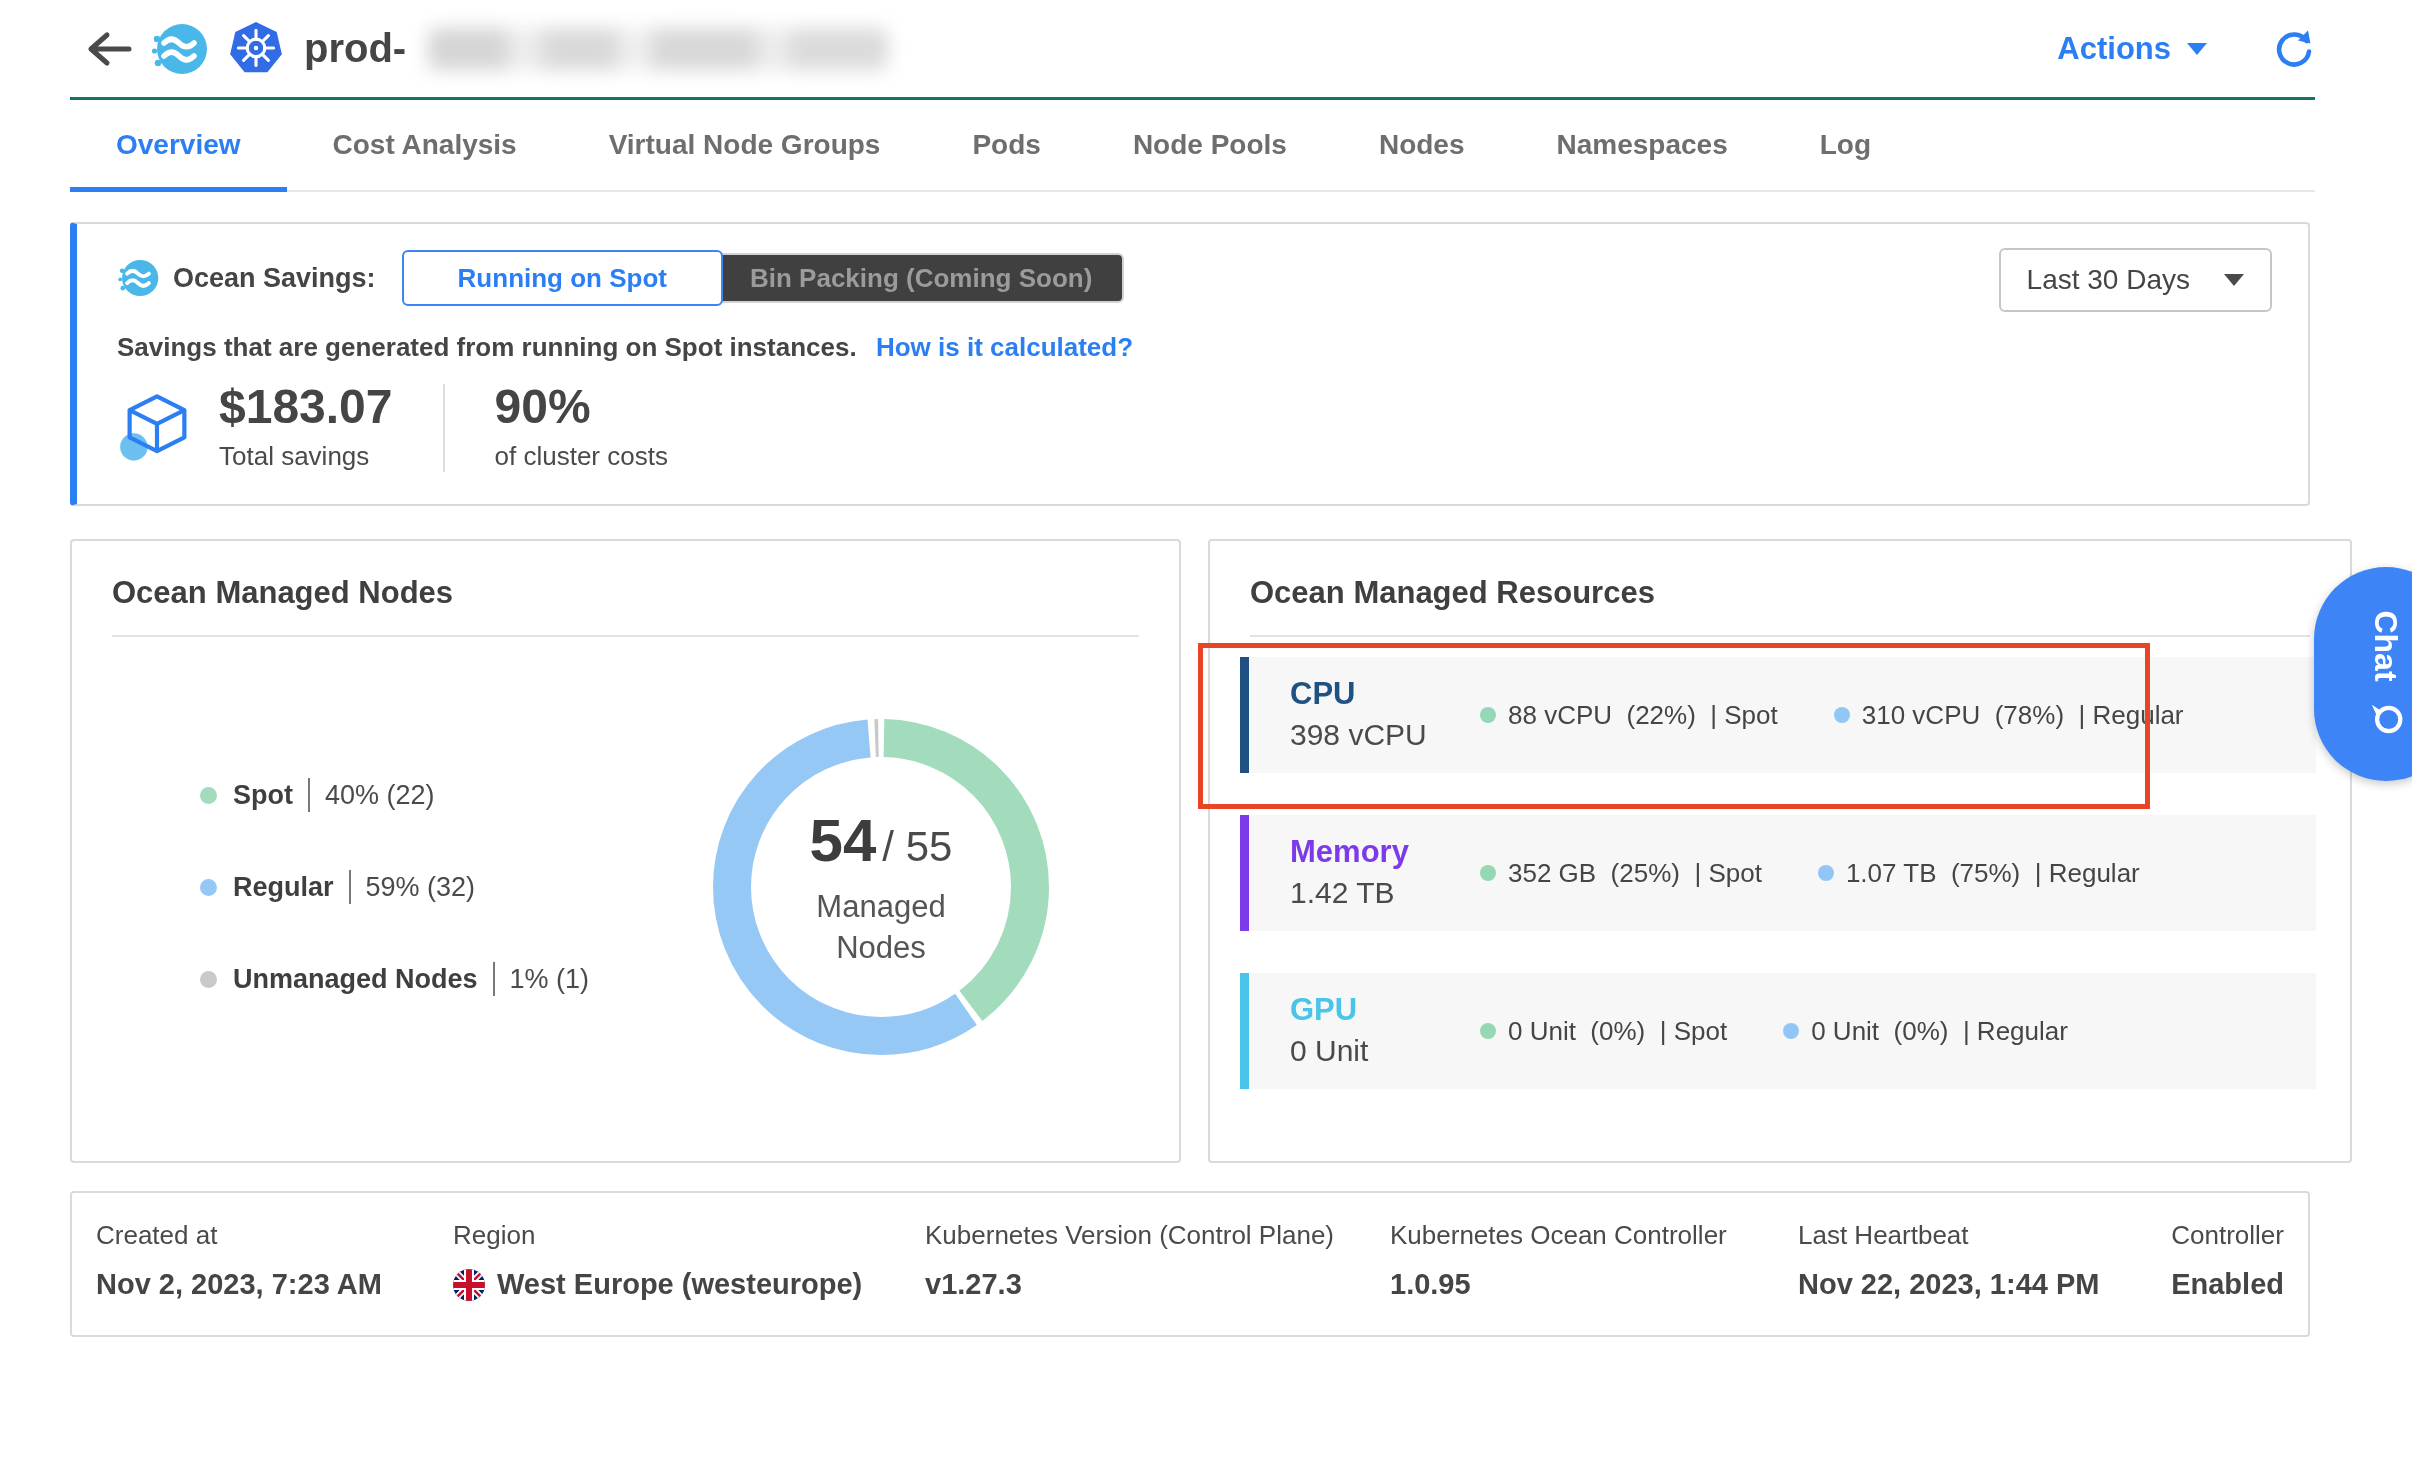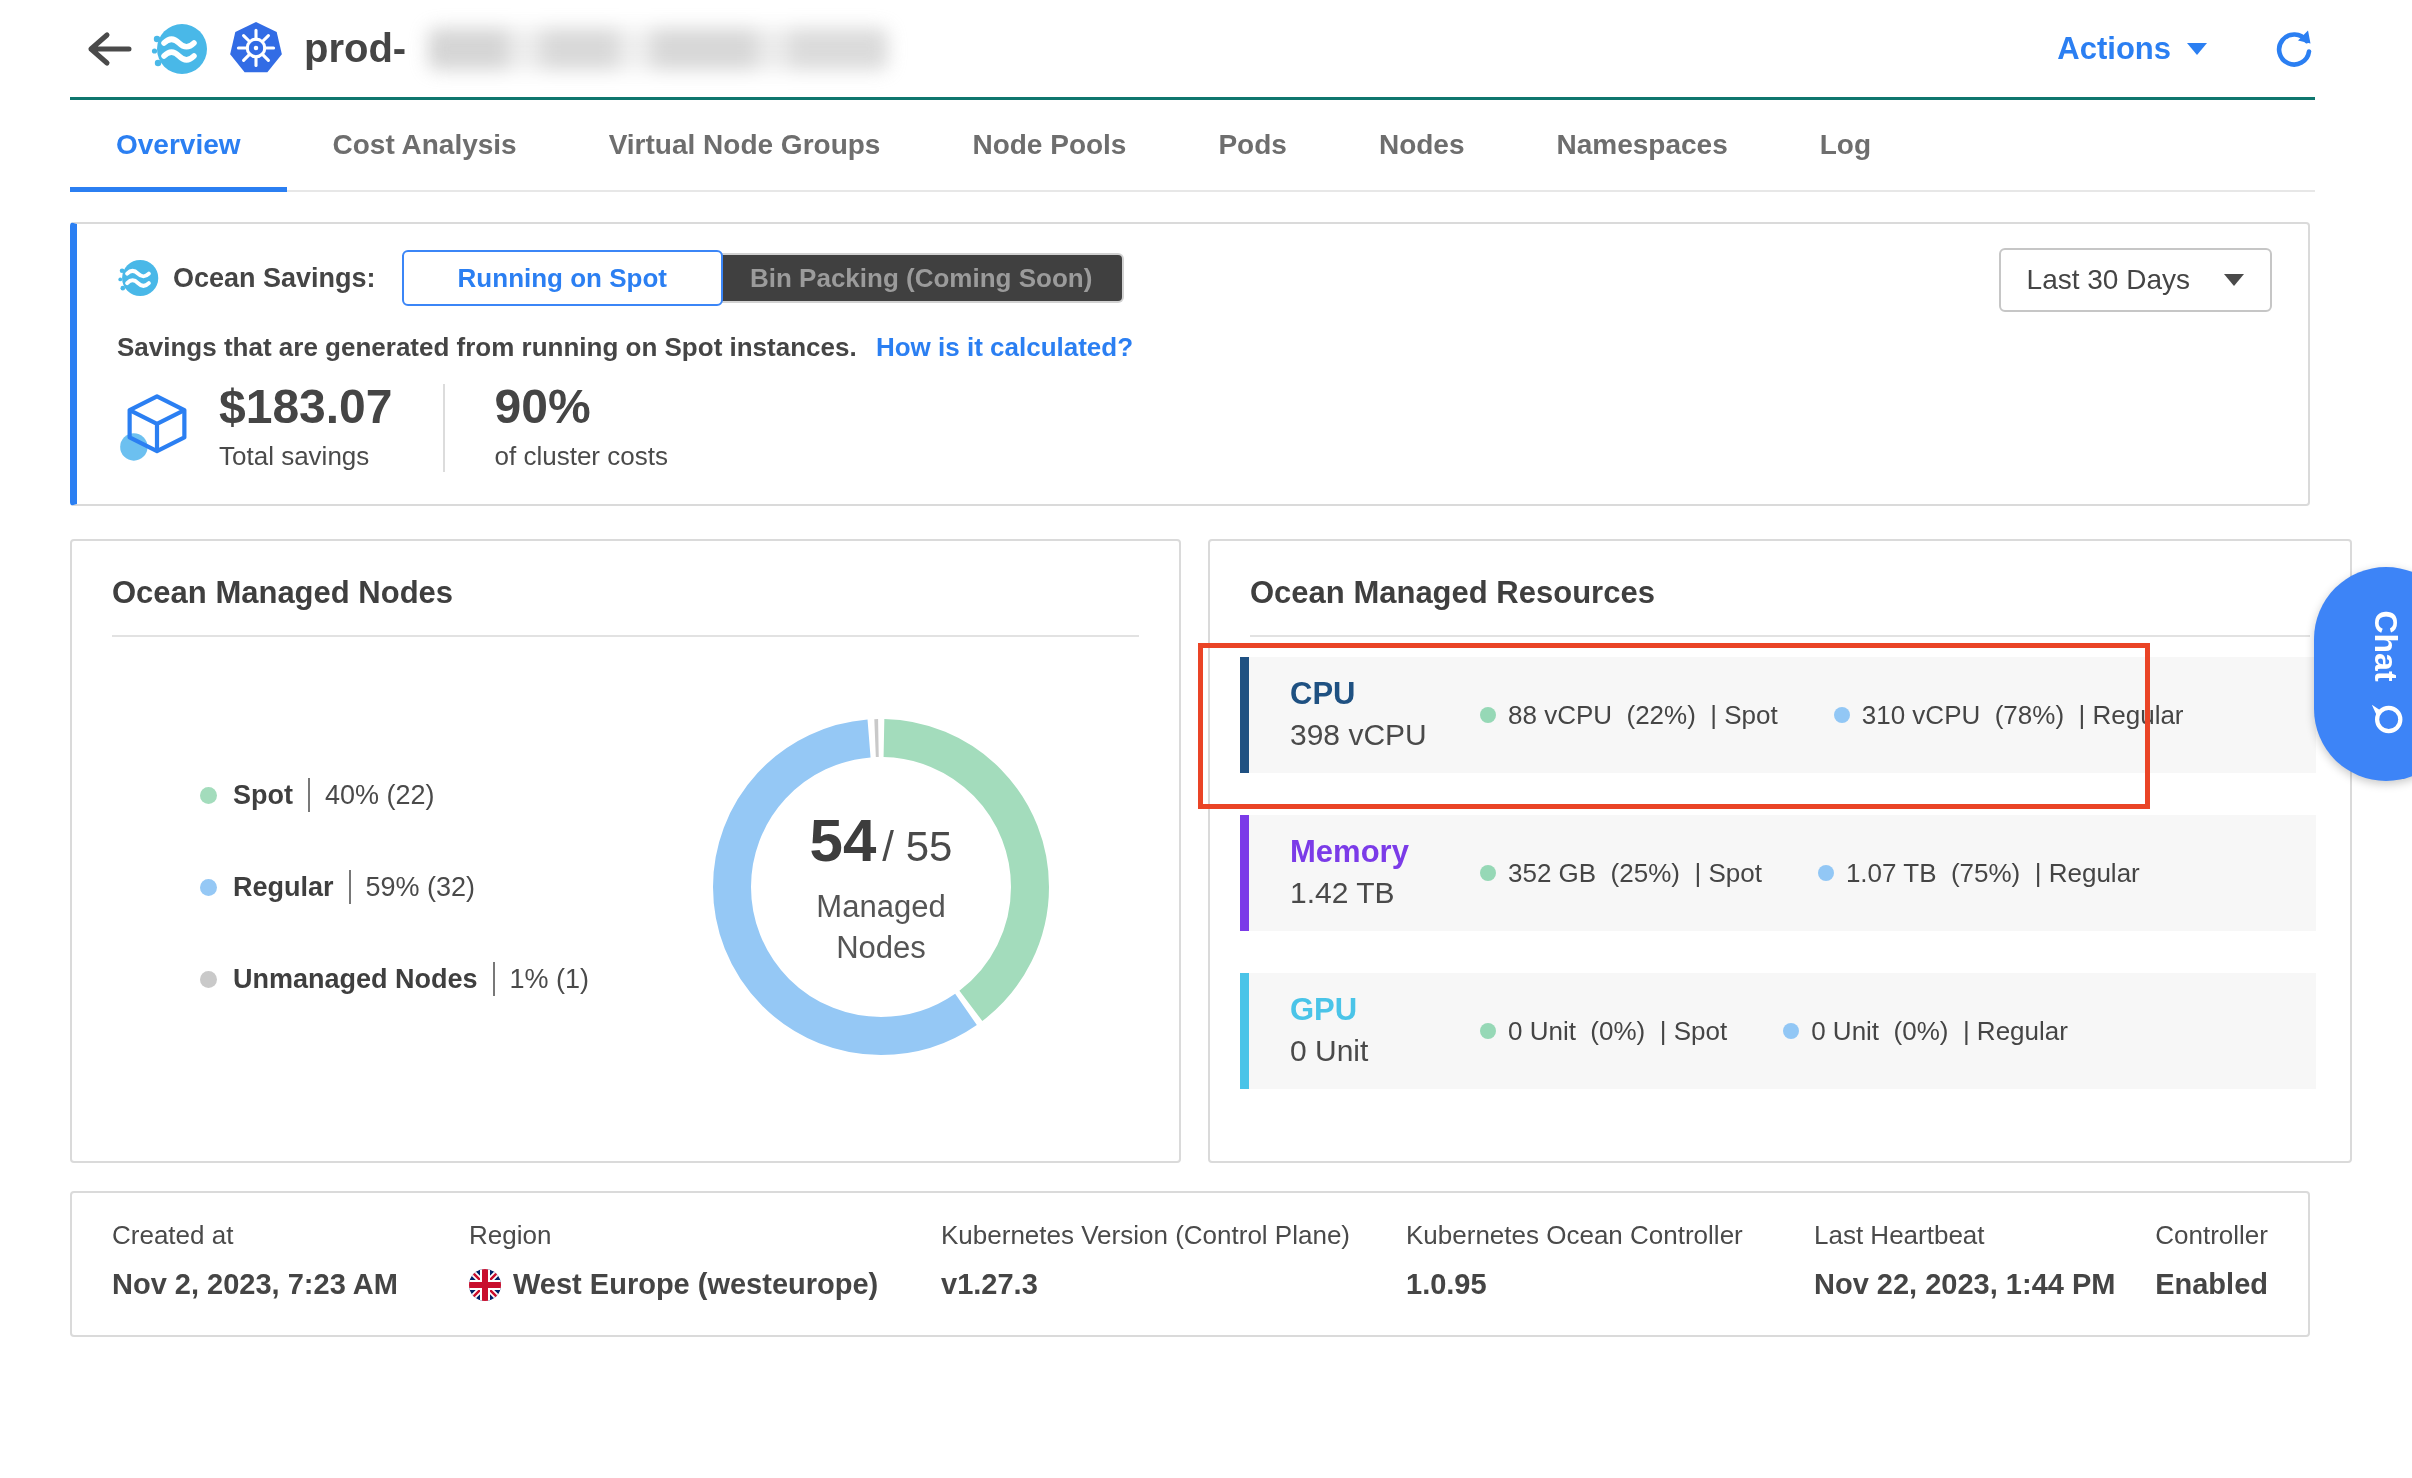--- a/index.html
+++ b/index.html
@@ -85,21 +85,21 @@
   .res-name { font-size:31px; font-weight:bold; line-height:1.05; }
   .res-total { font-size:30px; color:#4a4a4a; margin-top:7px; white-space:nowrap; }
   .res-stats { display:flex; align-items:center; gap:56px; }
   .stat { display:flex; align-items:center; font-size:26px; color:#454545; white-space:pre; }
   .dot { width:16px; height:16px; border-radius:50%; margin-right:12px; flex:none; }
   .annotation-box { position:absolute; left:-12px; top:102px; width:952px; height:166px;
     border:5px solid #ea4426; z-index:5; pointer-events:none; }
 
   
   .footer { margin:28px 102px 0 70px; height:146px; border:2px solid #dadada; border-radius:4px;
-    display:flex; padding:27px 40px; }
+    display:flex; padding:27px 24px; }
   .f-col { display:flex; flex-direction:column; gap:17px; }
   .fc1{width:357px} .fc2{width:472px} .fc3{width:465px} .fc4{width:408px} .fc5{flex:1} .fc6{align-items:flex-end}
   .f-label { font-size:26px; color:#4a4a4a; }
   .f-value { font-size:29px; font-weight:bold; color:#454545; display:flex; align-items:center; gap:12px; white-space:nowrap; }
 
   
   .chat-tab { position:absolute; top:567px; right:-46px; width:144px; height:214px; border-radius:72px;
     display:flex; align-items:center; justify-content:center; cursor:pointer; box-shadow:0 3px 10px rgba(0,0,0,.22); }
   .chat-inner { transform:rotate(90deg); display:flex; align-items:center; gap:18px; }
   .chat-label { color:#fff; font-size:32px; font-weight:bold; }
@@ -154,22 +154,22 @@
         <path d="M33.5 13 A 15 15 0 1 0 36 23.5" stroke="#2b7ff2" stroke-width="4.6" fill="none" stroke-linecap="round"></path>
         <polygon points="35,2.5 37.5,15.5 25,12.5" fill="#2b7ff2"></polygon>
       </svg>
     </button>
   </div>
 
   <div class="tabs">
     <div class="tab active">Overview</div>
     <div class="tab">Cost Analysis</div>
     <div class="tab">Virtual Node Groups</div>
+    <div class="tab">Pods</div>
     <div class="tab">Node Pools</div>
-    <div class="tab">Pods</div>
     <div class="tab">Nodes</div>
     <div class="tab">Namespaces</div>
     <div class="tab">Log</div>
   </div>
 
   <div class="savings-card">
     <div class="sav-row1">
       <svg width="42" height="42" viewBox="0 0 58 58">
         <circle cx="32" cy="29" r="25" fill="#49b8e8"></circle>
         <circle cx="7" cy="19" r="3.2" fill="#49b8e8"></circle>

